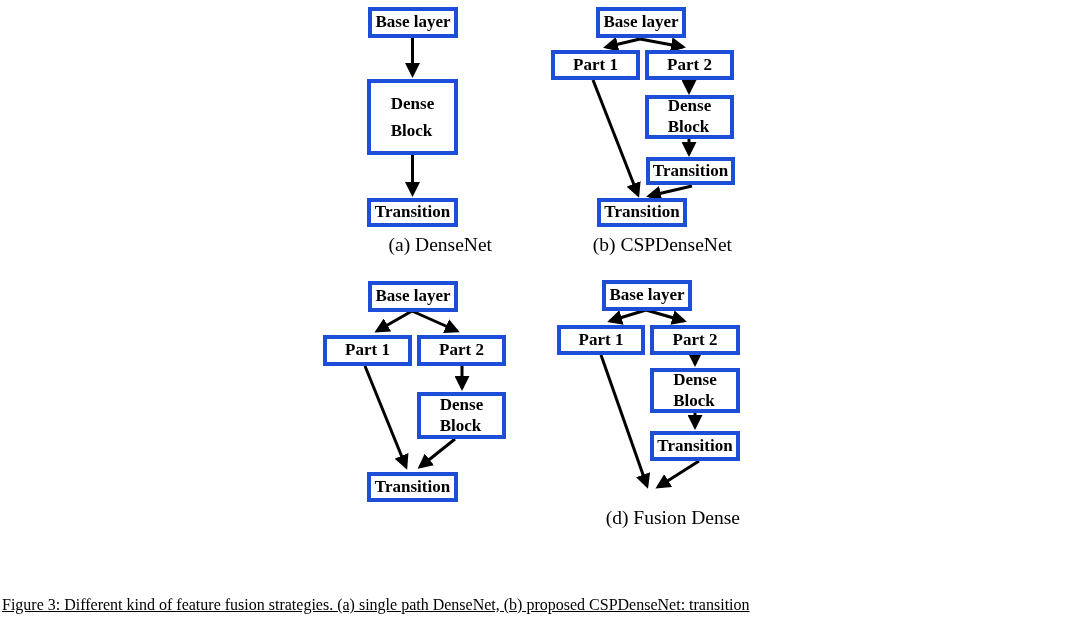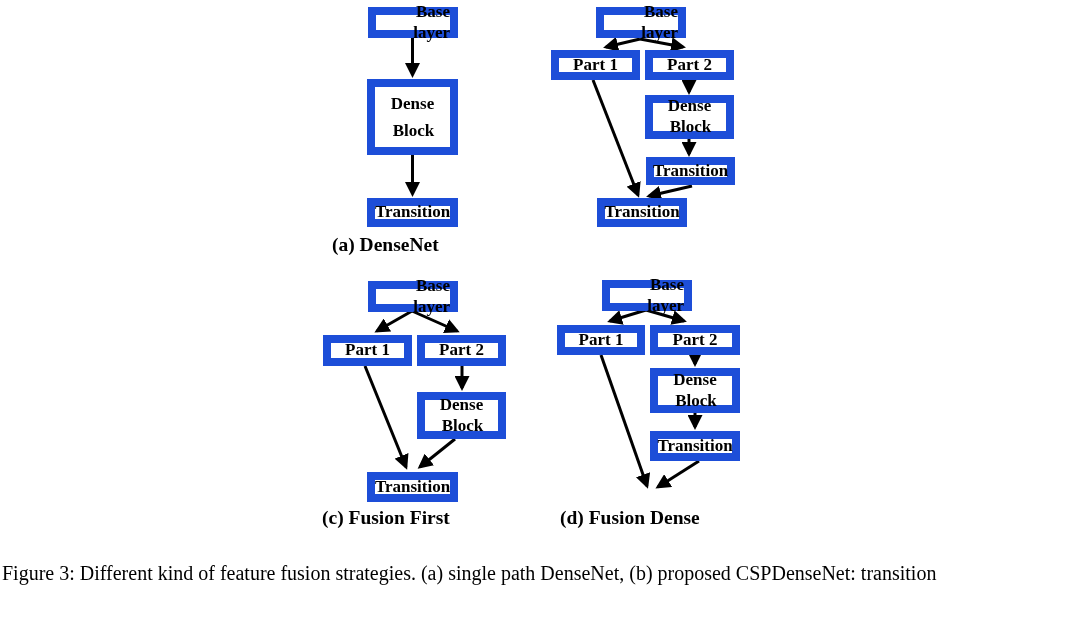--- a/index.html
+++ b/index.html
@@ -15,48 +15,49 @@
   .arrows-layer {
     position: absolute;
     left: 0; top: 0;
     width: 1080px; height: 619px;
     pointer-events: none;
   }
   .panel { position: absolute; inset: 0; pointer-events: none; }
   .box {
     position: absolute;
     box-sizing: border-box;
-    border: 8px solid #1d4ed8;
+    border: 4px solid #1d4ed8;
     background: #ffffff;
     display: flex;
     align-items: center;
     justify-content: center;
-    text-align: right;
+    text-align: left;
     font-weight: bold;
     font-size: 17px;
     line-height: 1.22;
     white-space: pre-line;
     pointer-events: auto;
   }
   .box.tall { line-height: 1.6; }
   .panel-label {
     position: absolute;
-    text-align: left;
-    font-weight: bold;
+    text-align: right;
+    font-weight: normal;
     font-size: 19.5px;
     pointer-events: auto;
   }
   .figure-caption {
     position: absolute;
     left: 2px;
-    top: 560px;
+    top: 591px;
     width: 1076px;
-    font-size: 20px;
+    font-size: 16px;
     line-height: 27.5px;
     pointer-events: auto;
+    text-decoration: underline;
   }
   line { stroke: #000000; stroke-width: 3; }
 </style>
 </head>
 <body>
 
 <div class="figure-canvas">
 
   <svg class="arrows-layer" width="1080" height="619" viewBox="0 0 1080 619">
     <defs>
@@ -98,30 +99,30 @@
   </div>
 
   <div class="panel">
     <div class="box" style="left:596px;top:7px;width:90px;height:31px">Base layer</div>
     <div class="box" style="left:551px;top:50px;width:89px;height:30px">Part 1</div>
     <div class="box" style="left:645px;top:50px;width:89px;height:30px">Part 2</div>
     <div class="box" style="left:645px;top:95px;width:89px;height:44px">Dense
 Block</div>
     <div class="box" style="left:646px;top:157px;width:89px;height:28px">Transition</div>
     <div class="box" style="left:597px;top:198px;width:90px;height:29px">Transition</div>
+    <div class="panel-label" style="left:552px;top:234px;width:180px">(b) CSPDenseNet</div>
   </div>
 
   <div class="panel">
     <div class="box" style="left:368px;top:281px;width:90px;height:31px">Base layer</div>
     <div class="box" style="left:323px;top:335px;width:89px;height:31px">Part 1</div>
     <div class="box" style="left:417px;top:335px;width:89px;height:31px">Part 2</div>
     <div class="box" style="left:417px;top:392px;width:89px;height:47px">Dense
 Block</div>
     <div class="box" style="left:367px;top:472px;width:91px;height:30px">Transition</div>
-    <div class="panel-label" style="left:322px;top:507px;width:180px">(c) Fusion First</div>
   </div>
 
   <div class="panel">
     <div class="box" style="left:602px;top:280px;width:90px;height:31px">Base layer</div>
     <div class="box" style="left:557px;top:325px;width:88px;height:30px">Part 1</div>
     <div class="box" style="left:650px;top:325px;width:90px;height:30px">Part 2</div>
     <div class="box" style="left:650px;top:368px;width:90px;height:45px">Dense
 Block</div>
     <div class="box" style="left:650px;top:431px;width:90px;height:30px">Transition</div>
     <div class="panel-label" style="left:560px;top:507px;width:180px">(d) Fusion Dense</div>

